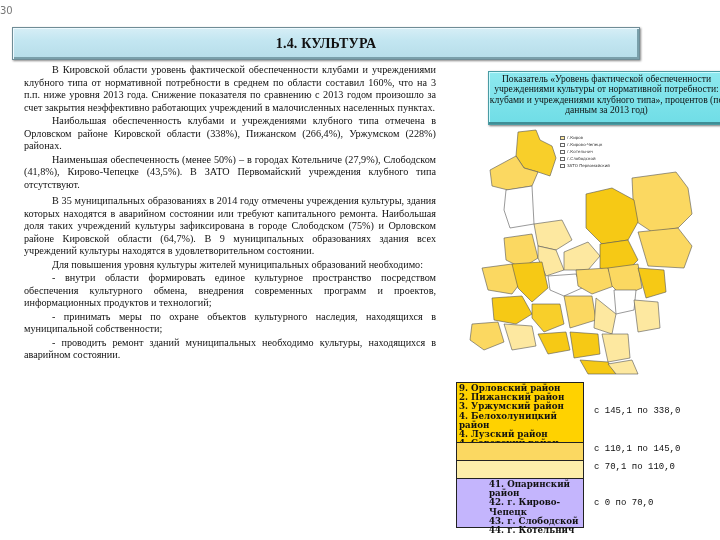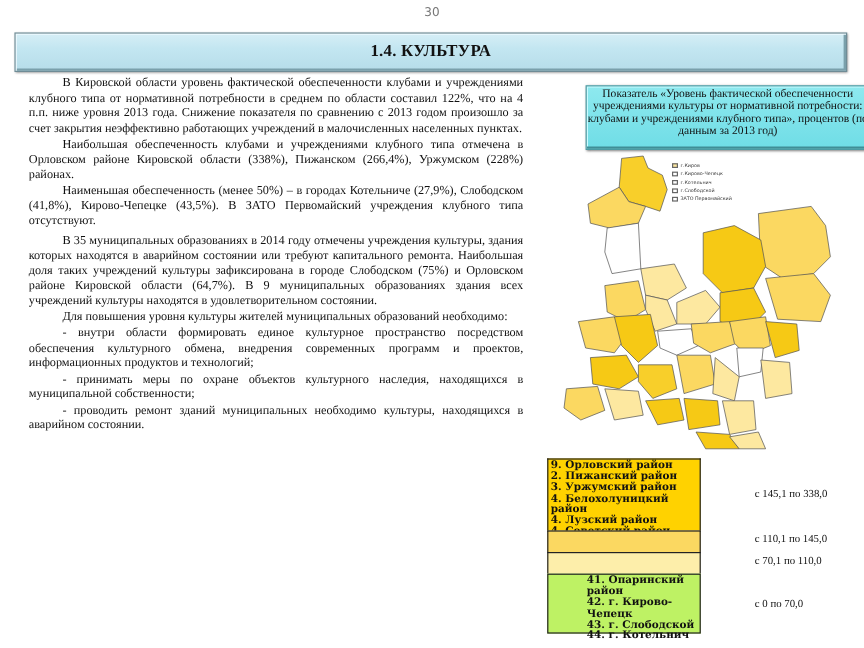--- a/index.html
+++ b/index.html
@@ -1,22 +1,22 @@
 <!DOCTYPE html>
 <html><head>
 <meta charset="utf-8">
 <style>
   * { margin:0; padding:0; box-sizing:border-box; }
   html, body { width:720px; height:540px; background:#ffffff; overflow:hidden; }
   body { position:relative; font-family:"Liberation Serif","DejaVu Serif",serif; color:#111; }
 
-  .page-num { position:absolute; top:5px; left:0; width:720px; text-align:center;
+  .page-num { position:absolute; top:5px; left:0; width:720px; text-align:left;
     font-family:"DejaVu Sans","Liberation Sans",sans-serif; font-size:10px; color:#777; }
 
-  .title-bar { position:absolute; top:27px; left:12px; width:694px; height:33px;
+  .title-bar { position:absolute; top:27px; left:12px; width:628px; height:33px;
     background:linear-gradient(#d6eef6,#c3e6f1 40%,#b6dde9);
     border:1px solid #6f8c96; box-shadow: inset 1px 1px 0 #eefaff, inset -2px -2px 0 #7aa0ab, 1px 1px 2px #888;
     display:flex; align-items:center; justify-content:center; }
   .title-bar span { font-weight:bold; font-size:14px; letter-spacing:0.2px; }
 
   .body-text { position:absolute; top:64px; left:24px; width:412px; font-size:10.2px; line-height:12.5px;
     text-align:justify; }
   .body-text p { text-indent:28px; margin-bottom:1px; }
   .body-text p.gap { margin-top:4px; }
   .body-text b { font-weight:normal; }
@@ -29,33 +29,33 @@
   .map { position:absolute; top:128px; left:452px; width:268px; height:248px; }
   .map-legend { position:absolute; top:134px; left:560px; font-family:"DejaVu Sans",sans-serif; font-size:4px; color:#333; line-height:7px; }
   .map-legend .row { display:flex; align-items:center; gap:2px; }
   .map-legend .sw { width:5px; height:4px; border:0.5px solid #666; display:inline-block; }
 
   .legend-table { position:absolute; left:456px; top:382px; width:250px; }
   .leg-row { position:relative; display:flex; }
   .leg-swatch { width:128px; border:1px solid #222; border-bottom:none;
     font-size:8.7px; line-height:9.2px; font-weight:bold; padding:1px 2px; font-family:"DejaVu Serif",serif; }
   .leg-row:last-child .leg-swatch { border-bottom:1px solid #222; }
-  .leg-range { position:absolute; left:138px; font-size:9px; font-family:Liberation Serif, serif;margin-left:35px; }
+  .leg-range { position:absolute; left:138px; font-size:9px; font-family:Liberation Mono, monospace; }
 </style>
 </head>
 <body>
 
 <div class="page-num">30</div>
 
 <div class="title-bar">
   <span>1.4. КУЛЬТУРА</span>
 </div>
 
 <div class="body-text">
-  <p><span>В Кировской области </span><b>уровень фактической обеспеченности клубами и учреждениями клубного типа от нормативной потребности</b><span> в среднем по области составил 122%, что на 4 п.п. ниже уровня 2013 года. Снижение показателя по сравнению с 2013 годом произошло за счет закрытия неэффективно работающих учреждений в малочисленных населенных пунктах.</span></p>
+  <p><span>В Кировской области </span><b>уровень фактической обеспеченности клубами и учреждениями клубного типа от нормативной потребности</b><span> в среднем по области составил 160%, что на 3 п.п. ниже уровня 2013 года. Снижение показателя по сравнению с 2013 годом произошло за счет закрытия неэффективно работающих учреждений в малочисленных населенных пунктах.</span></p>
   <p>Наибольшая обеспеченность клубами и учреждениями клубного типа отмечена в Орловском районе Кировской области (338%), Пижанском (266,4%), Уржумском (228%) районах.</p>
   <p>Наименьшая обеспеченность  (менее 50%) – в городах Котельниче (27,9%), Слободском (41,8%), Кирово-Чепецке (43,5%). В ЗАТО Первомайский учреждения клубного типа отсутствуют.</p>
   <p class="gap"><span>В 35 муниципальных образованиях в 2014 году отмечены </span><b>учреждения культуры, здания которых находятся в аварийном состоянии или требуют капитального ремонта.</b><span> Наибольшая доля таких учреждений культуры зафиксирована в городе Слободском (75%) и Орловском районе Кировской области (64,7%). В 9 муниципальных образованиях здания  всех учреждений культуры находятся в удовлетворительном состоянии.</span></p>
   <p>Для повышения уровня культуры жителей муниципальных образований необходимо:</p>
   <p>- внутри области формировать единое культурное пространство посредством обеспечения культурного обмена, внедрения современных программ и проектов, информационных продуктов и технологий;</p>
   <p>- принимать меры по охране объектов культурного наследия, находящихся в муниципальной собственности;</p>
   <p>- проводить ремонт зданий муниципальных необходимо культуры, находящихся в аварийном состоянии.</p>
 </div>
 
 <div class="indicator-box">Показатель «Уровень фактической обеспеченности учреждениями культуры от нормативной потребности: клубами и учреждениями клубного типа», процентов (по данным за 2013 год)</div>
@@ -136,21 +136,21 @@
   </div>
   <div class="leg-row">
     <div class="leg-swatch" style="background:#fbd861;height:18px;"></div>
     <div class="leg-range" style="top:2px;">с 110,1 по 145,0</div>
   </div>
   <div class="leg-row">
     <div class="leg-swatch" style="background:#fdeeaa;height:18px;"></div>
     <div class="leg-range" style="top:2px;">с 70,1 по 110,0</div>
   </div>
   <div class="leg-row">
-    <div class="leg-swatch" style="background:#bef264;height:50px;padding-left:32px;">
+    <div class="leg-swatch" style="background:#c4b5fd;height:50px;padding-left:32px;">
       <div>41. Опаринский район</div>
       <div>42. г. Кирово-Чепецк</div>
       <div>43. г. Слободской</div>
       <div>44. г. Котельнич</div>
     </div>
     <div class="leg-range" style="top:20px;">с 0 по 70,0</div>
   </div>
 </div>
 
 </body></html>

